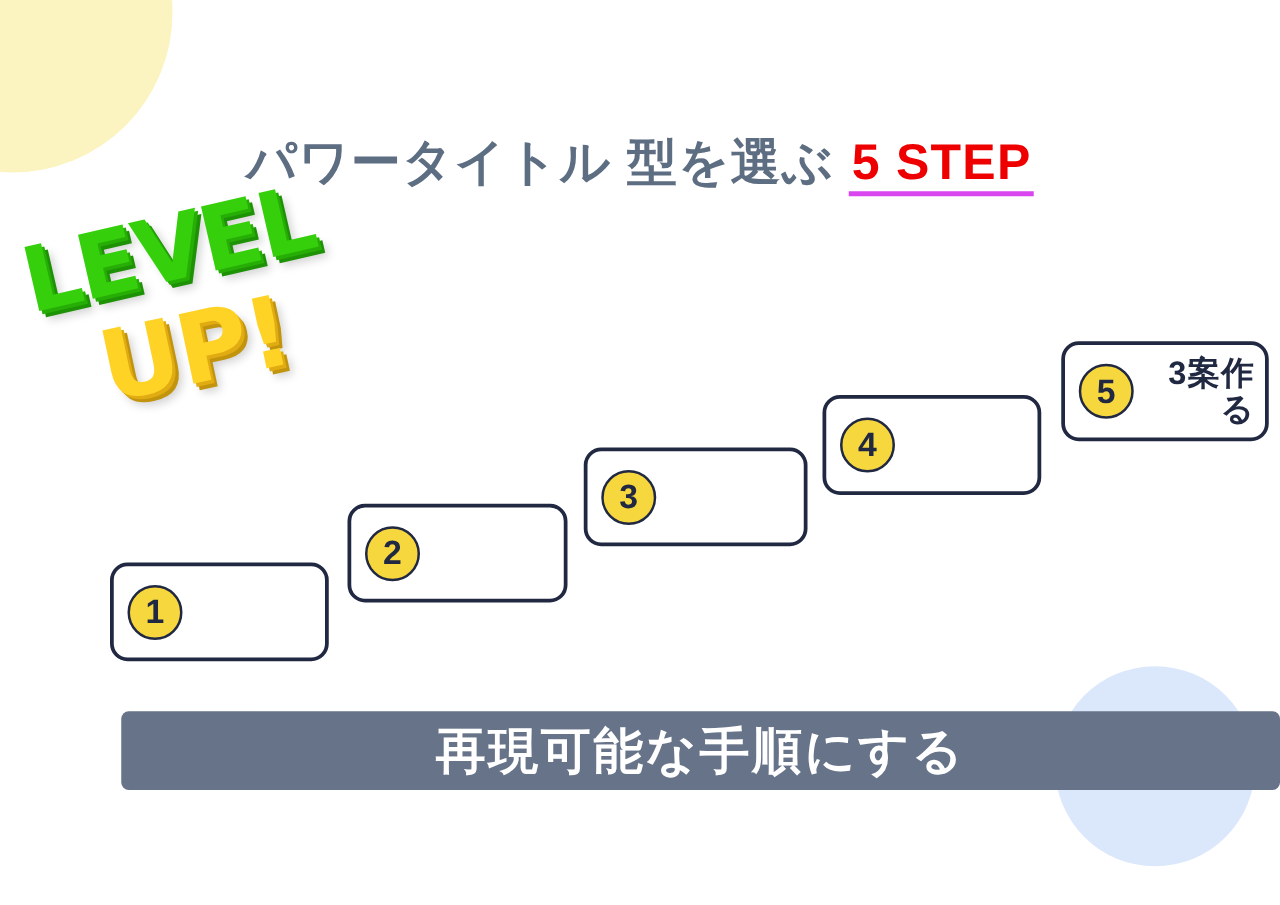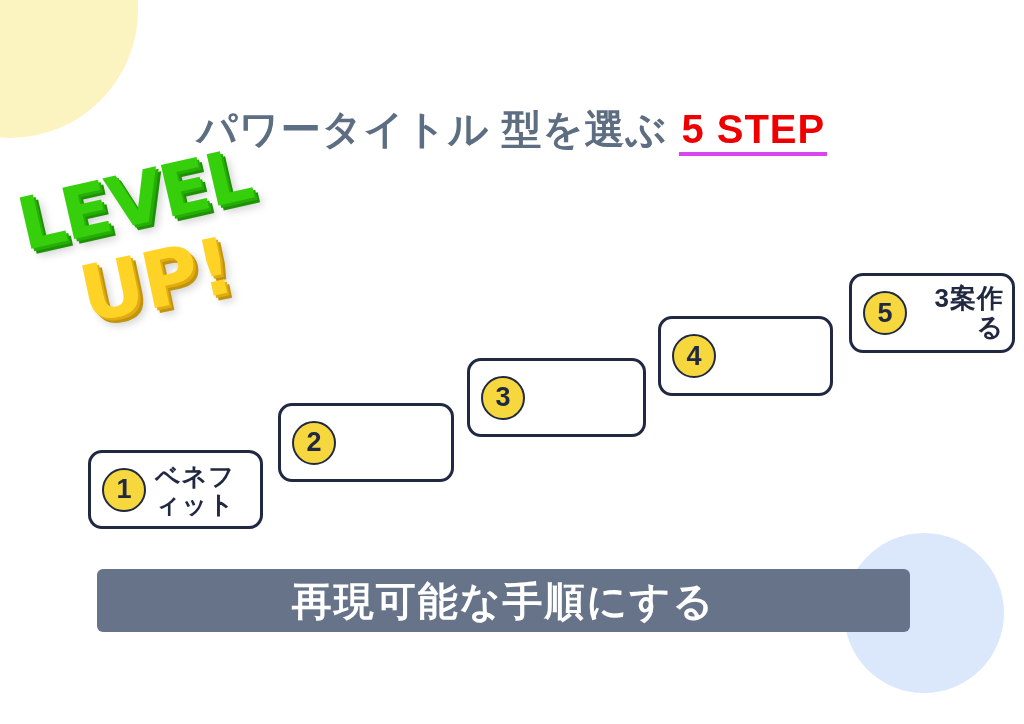--- a/index.html
+++ b/index.html
@@ -88,21 +88,21 @@
   .step-1 { left: 88px;  top: 450px; width: 175px; height: 79px; }
   .step-1 .step-label { font-size: 25px; }
   .step-2 { left: 278px; top: 403px; width: 176px; height: 79px; }
   .step-3 { left: 467px; top: 358px; width: 179px; height: 79px; }
   .step-4 { left: 658px; top: 316px; width: 175px; height: 80px; }
   .step-5 { left: 849px; top: 273px; width: 166px; height: 80px; }
 
   
   .banner {
     position: absolute; left: 97px; top: 569px;
-    width: 813px; height: 63px; z-index: 3;
+    width: 927px; height: 63px; z-index: 3;
     background: #667389;
     border-radius: 6px;
     display: flex; align-items: center; justify-content: center;
   }
   .banner-text {
     color: #ffffff; font-size: 40px; font-weight: 700;
     letter-spacing: 2px; line-height: 1;
   }
 </style>
 </head>
@@ -115,22 +115,20 @@
 
   <h1 class="title"><span>パワータイトル 型を選ぶ</span><span class="highlight">5 STEP</span></h1>
 
   <div class="sticker">
     <div class="word word-level">LEVEL</div>
     <div class="word word-up">UP!</div>
   </div>
 
   <div class="step-box step-1">
     <span class="step-num">1</span>
-    <span class="step-label">ベネフ
-ィット</span>
   </div>
 
   <div class="step-box step-2">
     <span class="step-num">2</span>
   </div>
 
   <div class="step-box step-3">
     <span class="step-num">3</span>
   </div>
 

